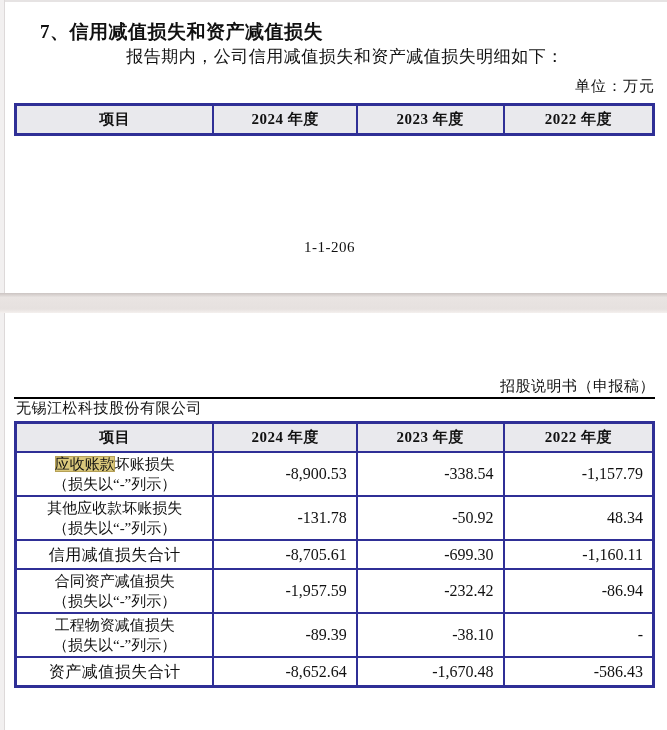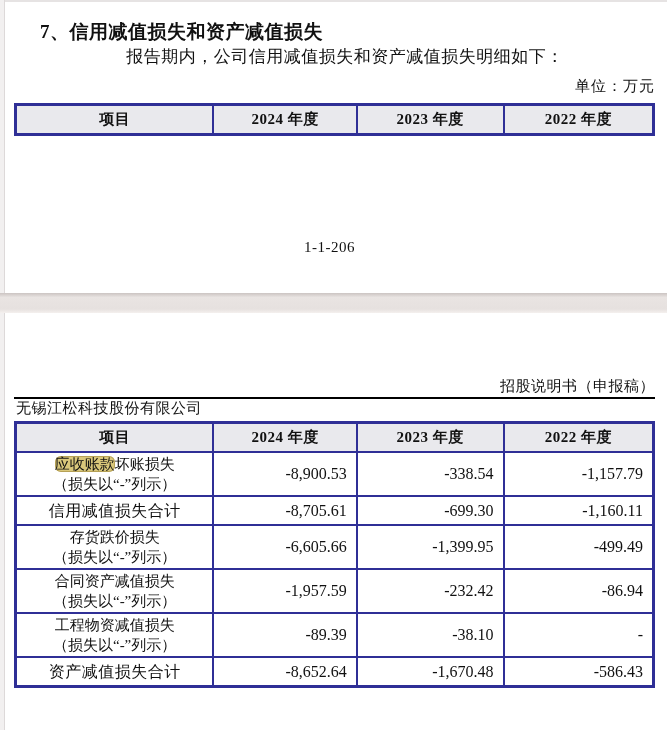--- a/index.html
+++ b/index.html
@@ -42,21 +42,20 @@
   }
   .cell-item{text-align:center;line-height:20px;}
   .cell-num{text-align:right;padding-right:9px !important;font-size:16px;}
   .row-two td{height:42px;}
   .row-one td{height:27px;}
   .row-total td{font-weight:normal;}
   .row-total .cell-item{font-size:16px;letter-spacing:.5px;}
   .hl{
     background:#d9c77a;
     box-shadow:inset 0 0 0 1px rgba(140,115,40,.45);
-    border-radius:6px;
   }
   .page-number{
     position:absolute;left:4px;top:199px;width:651px;
     text-align:center;font-size:15px;letter-spacing:.5px;margin-top:40px;
   }
   .page-break-bar{
     position:absolute;left:0;top:293px;width:667px;height:20px;
     background:linear-gradient(#cbc4c2,#e9e4e2 22%,#e6e1df 80%,#f4f0ee);
   }
   .p2-header-left{
@@ -125,37 +124,37 @@
   <tr class="row-two">
     <td class="cell-item">
       <div><span class="hl">应收账款</span><span>坏账损失</span></div>
       <div>（损失以“-”列示）</div>
     </td>
     <td class="cell-num">-8,900.53</td>
     <td class="cell-num">-338.54</td>
     <td class="cell-num">-1,157.79</td>
   </tr>
 
+  <tr class="row-two">
+    <td class="cell-item">
+      <div>其他应收款坏账损失</div>
+      <div>（损失以“-”列示）</div>
+    </td>
+    <td class="cell-num">-131.78</td>
+    <td class="cell-num">-50.92</td>
+    <td class="cell-num">48.34</td>
+  </tr>
 
   <tr class="row-one row-total">
     <td class="cell-item">信用减值损失合计</td>
     <td class="cell-num">-8,705.61</td>
     <td class="cell-num">-699.30</td>
     <td class="cell-num">-1,160.11</td>
   </tr>
 
-  <tr class="row-two">
-    <td class="cell-item">
-      <div>存货跌价损失</div>
-      <div>（损失以“-”列示）</div>
-    </td>
-    <td class="cell-num">-6,605.66</td>
-    <td class="cell-num">-1,399.95</td>
-    <td class="cell-num">-499.49</td>
-  </tr>
 
   <tr class="row-two">
     <td class="cell-item">
       <div>合同资产减值损失</div>
       <div>（损失以“-”列示）</div>
     </td>
     <td class="cell-num">-1,957.59</td>
     <td class="cell-num">-232.42</td>
     <td class="cell-num">-86.94</td>
   </tr>

